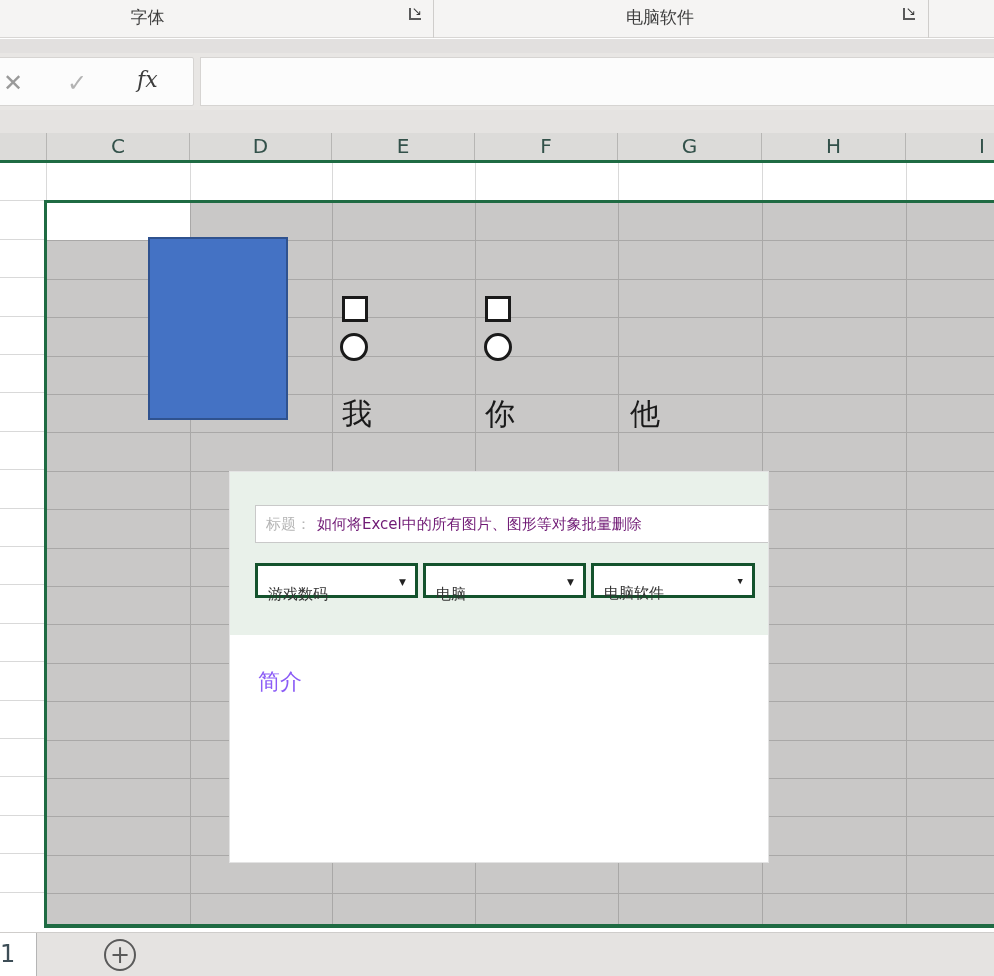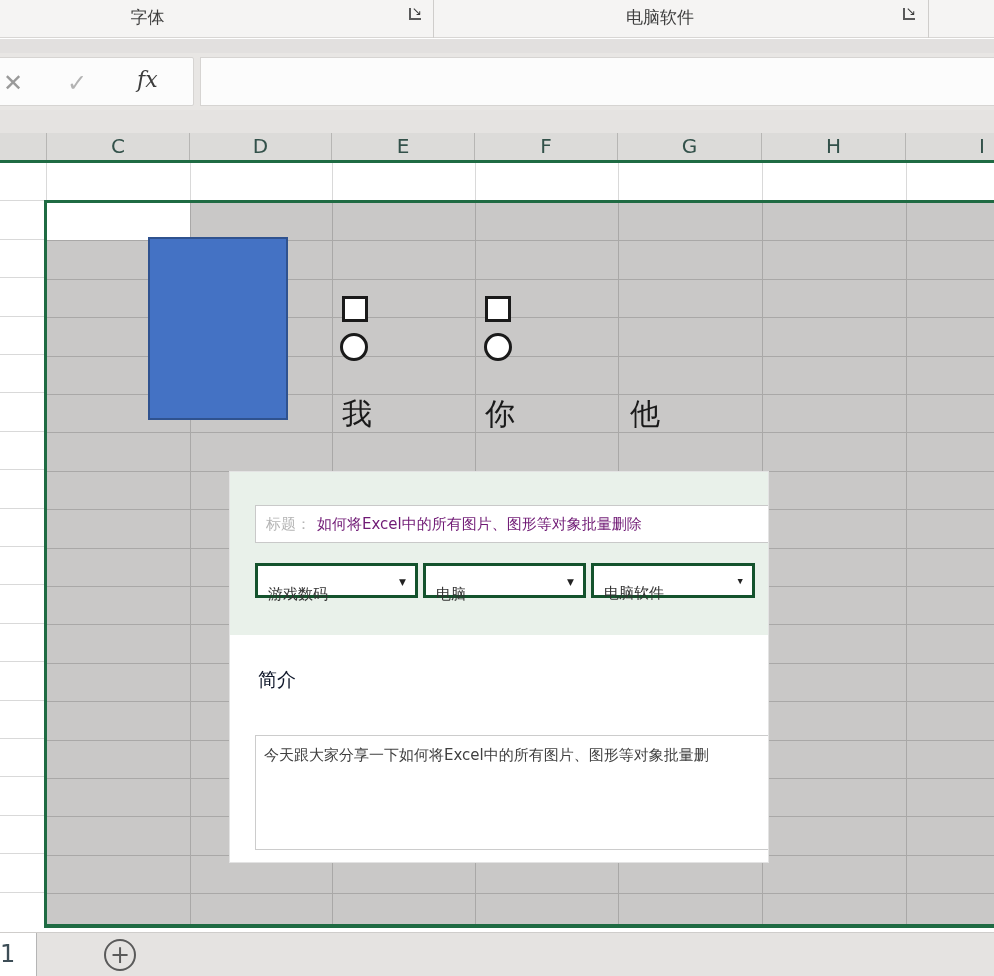--- a/index.html
+++ b/index.html
@@ -54,21 +54,21 @@
   .cell-text { position:absolute; font-size:30px; color:#1a1a1a; line-height:38px; }
 
   
   .panel { position:absolute; left:230px; top:472px; width:538px; height:390px; background:#fff; overflow:hidden; box-shadow:0 0 0 1px #e3e3e3; }
   .panel-green { position:absolute; left:0; top:0; width:538px; height:163px; background:#e9f1ea; }
   .title-input { position:absolute; left:25px; top:33px; width:520px; height:38px; background:#fff; border:1px solid #c9c9c9; font-size:15px; line-height:36px; white-space:nowrap; overflow:hidden; padding:0 10px; }
   .title-input .ph { color:#b4b4b4; margin-right:6px; }
   .title-input .val { color:#701a75; }
   .dropdown { position:absolute; top:91px; height:35px; background:#fff; border:3px solid #14532d; font-size:15px; color:#333; line-height:33px; padding:12px 10px; cursor:pointer; }
   .dropdown .arrow { position:absolute; right:9px; top:0; font-size:9px; color:#222; line-height:33px; }
-  .intro-label { position:absolute; left:28px; top:195px; font-size:19px; color:#0f172a; }
+  .intro-label { position:absolute; left:28px; top:195px; font-size:22px; color:#8b5cf6; }
   .intro-box { position:absolute; left:25px; top:263px; width:520px; height:115px; background:#fff; border:1px solid #cccccc; font-size:15px; color:#3f3f3f; padding:10px 8px; white-space:nowrap; overflow:hidden; }
 
   
   .tabbar { position:absolute; left:0; top:932px; width:994px; height:44px; background:#e5e3e1; border-top:1px solid #cfcdcb; }
   .active-tab { position:absolute; left:0; top:0; width:37px; height:44px; background:#fff; border-right:1px solid #b5b5b5; }
   .active-tab .lbl { position:absolute; left:0; top:7px; font-size:24px; color:#3d4d56; }
   .add-sheet { position:absolute; left:104px; top:6px; width:32px; height:32px; border:2px solid #5a5a5a; border-radius:50%; color:#5a5a5a; font-size:24px; line-height:28px; text-align:center; cursor:pointer; background:transparent; }
 </style>
 </head>
 <body>
@@ -163,21 +163,20 @@
     </div>
     <div class="dropdown" style="left:193px;width:163px;">
       <span>电脑</span>
       <span class="arrow">▼</span>
     </div>
     <div class="dropdown" style="left:361px;width:164px;font-family:Liberation Mono, monospace;">
       <span>电脑软件</span>
       <span class="arrow">▼</span>
     </div>
     <div class="intro-label">简介</div>
-    <div class="intro-box">今天跟大家分享一下如何将Excel中的所有图片、图形等对象批量删</div>
   </div>
 
   <div class="tabbar">
     <div class="active-tab">
       <div class="lbl">1</div>
     </div>
     <div class="add-sheet">
       <span>+</span>
     </div>
   </div>

